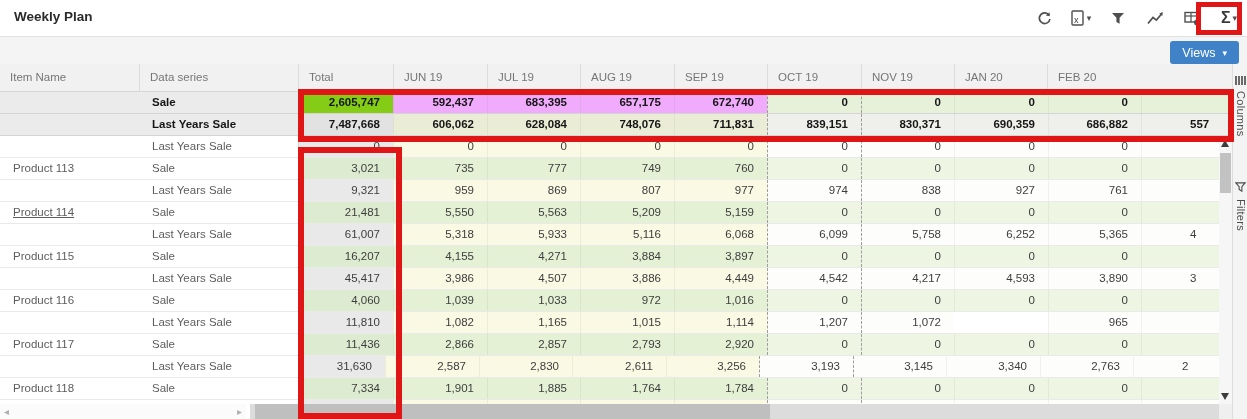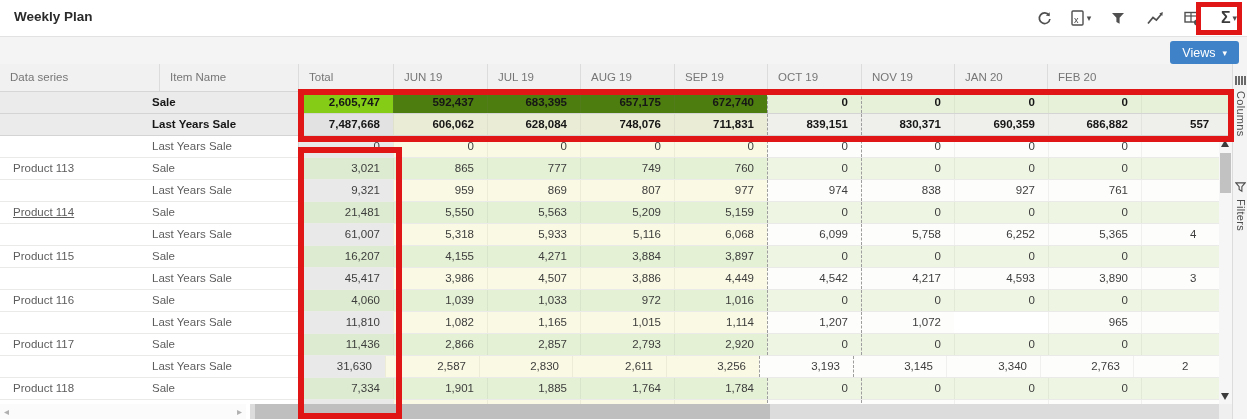--- a/index.html
+++ b/index.html
@@ -41,21 +41,21 @@
   .dash{border-left:1px dashed #9e9e9e;}
   .feb{text-align:left;padding-left:48px;padding-right:0;}
   
   .sale .total{background:#ddecd0;}
   .sale .m{background:#e4f1d4;}
   .sale .z{background:#eef6e3;}
   .lys .total{background:#e9e9e9;}
   .lys .m{background:#faf9e3;}
   .lys .z{background:#fdfdfc;}
   .sum.sale .total{background:#84cc16;}
-  .sum.sale .m{background:#4d7c0f;}
+  .sum.sale .m{background:#f0abfc;}
   .sum.sale .z{background:#e7f1d9;}
   .sum.lys .total{background:#e2e2e2;}
   .sum.lys .m{background:#ebecd6;}
   .sum.lys .z{background:#efefeb;}
 
   
   .side-panel{position:absolute;right:0;top:64px;width:15px;height:355px;background:#f4f4f4;
               border-left:1px solid #dcdcdc;box-sizing:border-box;}
   .pgroup{position:absolute;left:0;width:15px;display:flex;flex-direction:column;align-items:center;gap:6px;cursor:pointer;}
   .vtext{writing-mode:vertical-rl;font-size:11px;color:#4c4c4c;letter-spacing:.3px;}
@@ -131,22 +131,22 @@
 
   <div class="subbar">
     <button class="views-btn" id="views-btn" style="background: rgb(63, 130, 199);">
       <span>Views</span>
       <span class="vcaret">▾</span>
     </button>
   </div>
 
   <div class="gridwrap">
     <div class="ghead" id="ghead">
+        <div class="hcell" style="width: 139px;">Item Name</div>
         <div class="hcell" style="width: 159px;">Data series</div>
-        <div class="hcell" style="width: 139px;">Item Name</div>
         <div class="hcell" style="width: 95px;">Total</div>
         <div class="hcell" style="width: 94px;">JUN 19</div>
         <div class="hcell" style="width: 93px;">JUL 19</div>
         <div class="hcell" style="width: 94px;">AUG 19</div>
         <div class="hcell" style="width: 93px;">SEP 19</div>
         <div class="hcell" style="width: 94px;">OCT 19</div>
         <div class="hcell" style="width: 93px;">NOV 19</div>
         <div class="hcell" style="width: 93px;">JAN 20</div>
         <div class="hcell" style="width: 110px;">FEB 20</div>
       </div>
@@ -192,21 +192,21 @@
           <div class="c num z dash" style="width: 94px;">0</div>
           <div class="c num z dash" style="width: 93px;">0</div>
           <div class="c num z" style="width: 94px;">0</div>
           <div class="c num z" style="width: 93px;">0</div>
           <div class="c num z feb" style="width: 110px;"></div>
         </div>
         <div class="grow sale">
           <div class="c item" style="width: 139px;">Product 113</div>
           <div class="c ser" style="width: 159px;">Sale</div>
           <div class="c num total" style="width: 95px;">3,021</div>
-          <div class="c num m" style="width: 94px;">865</div>
+          <div class="c num m" style="width: 94px;">735</div>
           <div class="c num m" style="width: 93px;">777</div>
           <div class="c num m" style="width: 94px;">749</div>
           <div class="c num m" style="width: 93px;">760</div>
           <div class="c num z dash" style="width: 94px;">0</div>
           <div class="c num z dash" style="width: 93px;">0</div>
           <div class="c num z" style="width: 94px;">0</div>
           <div class="c num z" style="width: 93px;">0</div>
           <div class="c num z feb" style="width: 110px;"></div>
         </div>
         <div class="grow lys">

